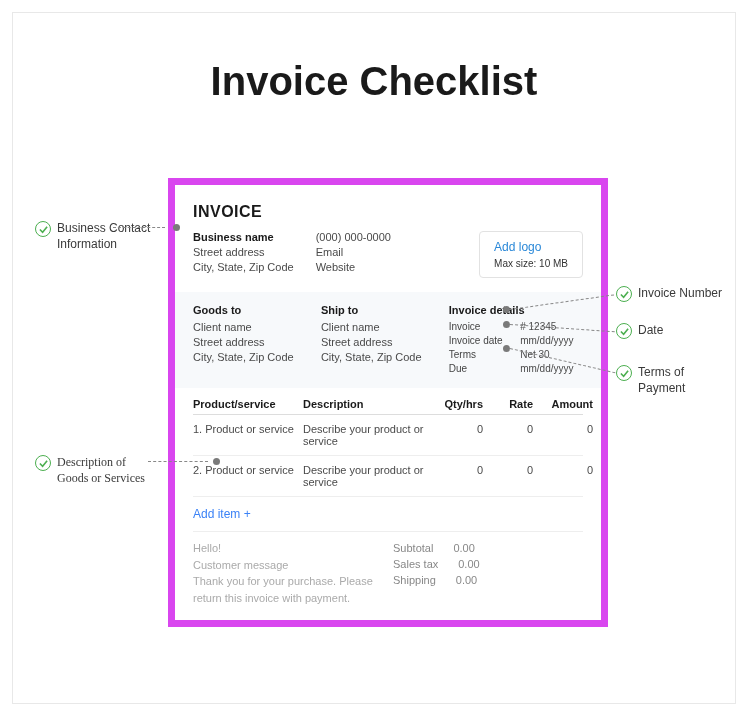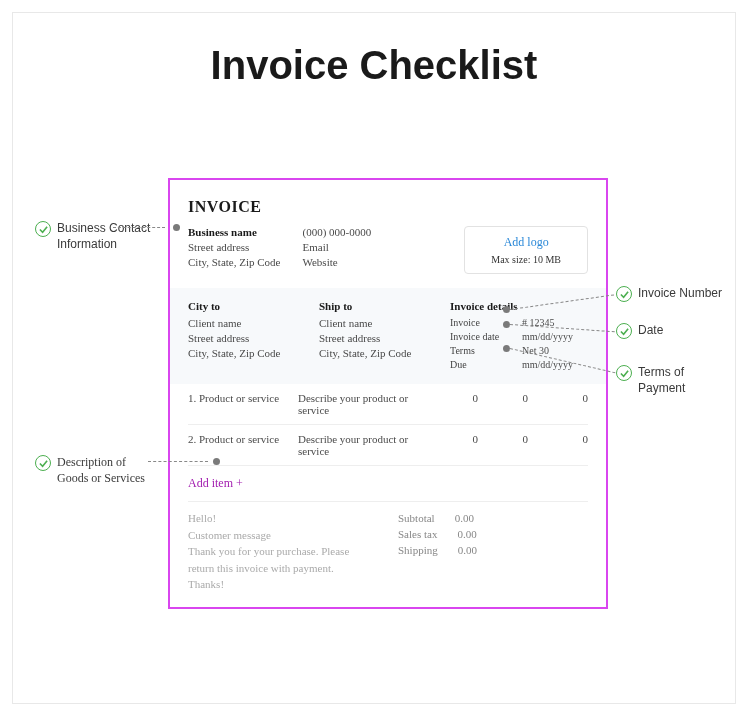--- a/index.html
+++ b/index.html
@@ -17,53 +17,52 @@
     height: 692px;
     padding: 30px 0 0 0;
     position: relative;
   }
   .title {
     text-align: center;
     font-size: 40px;
     font-weight: 700;
     color: #1a1a1a;
     margin-bottom: 30px;
+    margin-top: 16px;
   }
   .invoice-card {
     position: absolute;
     left: 155px;
     top: 165px;
     width: 440px;
-    border: 2px solid #d946ef;
+    border: 7px solid #d946ef;
     background: #fff;
     padding: 18px 18px 14px 18px;
     font-size: 11px;
     color: #4a4a4a;
-    font-family: Liberation Serif, serif;
   }
   .inv-heading {
     font-size: 16px;
     font-weight: 700;
     color: #1a1a1a;
     letter-spacing: 0.5px;
     margin-bottom: 10px;
   }
   .top-block {
     display: flex;
     justify-content: space-between;
     margin-bottom: 14px;
   }
   .biz-col { display: flex; gap: 22px; }
   .biz-left, .biz-right { display: flex; flex-direction: column; gap: 3px; }
   .biz-left .bold { font-weight: 700; color: #1a1a1a; }
   .logo-box {
     border: 1px solid #e2e2e2;
     border-radius: 4px;
-    padding: 8px 26px;
-    text-align: center;
+    padding: 8px 14px;
   }
   .logo-box .addlogo { color: #2a88d8; font-size: 12px; margin-bottom: 4px; }
   .logo-box .maxsize { color: #333; font-size: 10px; }
   .gray-section {
     background: #f7f9fb;
     margin: 0 -18px;
     padding: 12px 18px 14px 18px;
     display: flex;
     gap: 16px;
   }
@@ -87,21 +86,21 @@
     display: grid;
     grid-template-columns: 110px 130px 50px 50px 60px;
     padding: 8px 0;
     border-bottom: 1px solid #eee;
     font-size: 11px;
     align-items: start;
   }
   .line-row span:nth-child(3),
   .line-row span:nth-child(4),
   .line-row span:nth-child(5) { text-align: right; }
-  .additem { color: #a21caf; font-size: 12px; padding: 10px 0; border-bottom: 1px solid #eee; }
+  .additem { color: #3b82f6; font-size: 12px; padding: 10px 0; border-bottom: 1px solid #eee; }
   .footer-block { display: flex; gap: 20px; padding-top: 8px; }
   .msg-col { flex: 1; color: #aaa; font-size: 11px; line-height: 1.5; }
   .totals-col { width: 190px; color: #888; font-size: 11px; }
   .trow { display: flex; justify-content: flex-start; padding: 2px 0; gap: 20px; }
   .trow.total { border-top: 1px solid #ccc; margin-top: 4px; padding-top: 4px; font-weight: 700; color: #444; font-size: 12px; }
 
   
   .callout {
     position: absolute;
     display: flex;
@@ -165,21 +164,21 @@
         </div>
       </div>
       <div class="logo-box">
         <div class="addlogo">Add logo</div>
         <div class="maxsize">Max size: 10 MB</div>
       </div>
     </div>
 
     <div class="gray-section">
       <div class="gcol">
-        <span class="ghead">City to</span>
+        <span class="ghead">Goods to</span>
         <span>Client name</span>
         <span>Street address</span>
         <span>City, State, Zip Code</span>
       </div>
       <div class="gcol">
         <span class="ghead">Ship to</span>
         <span>Client name</span>
         <span>Street address</span>
         <span>City, State, Zip Code</span>
       </div>
@@ -191,20 +190,27 @@
           <span class="lab">Invoice date</span>
           <span>mm/dd/yyyy</span>
           <span class="lab">Terms</span>
           <span>Net 30</span>
           <span class="lab">Due</span>
           <span>mm/dd/yyyy</span>
         </div>
       </div>
     </div>
 
+    <div class="line-header">
+      <span>Product/service</span>
+      <span>Description</span>
+      <span>Qty/hrs</span>
+      <span>Rate</span>
+      <span>Amount</span>
+    </div>
 
     <div class="line-row">
       <span><span>1.</span> <span>Product or service</span></span>
       <span>Describe your product or service</span>
       <span>0</span>
       <span>0</span>
       <span>0</span>
     </div>
     <div class="line-row">
       <span><span>2.</span> <span>Product or service</span></span>
@@ -214,21 +220,20 @@
       <span>0</span>
     </div>
 
     <div class="additem">Add item +</div>
 
     <div class="footer-block">
       <div class="msg-col">
         <div>Hello!</div>
         <div>Customer message</div>
         <div>Thank you for your purchase. Please return this invoice with payment.</div>
-        <div>Thanks!</div>
       </div>
       <div class="totals-col">
         <div class="trow">
             <span>Subtotal</span>
             <span>0.00</span>
           </div>
         <div class="trow">
             <span>Sales tax</span>
             <span>0.00</span>
           </div>

